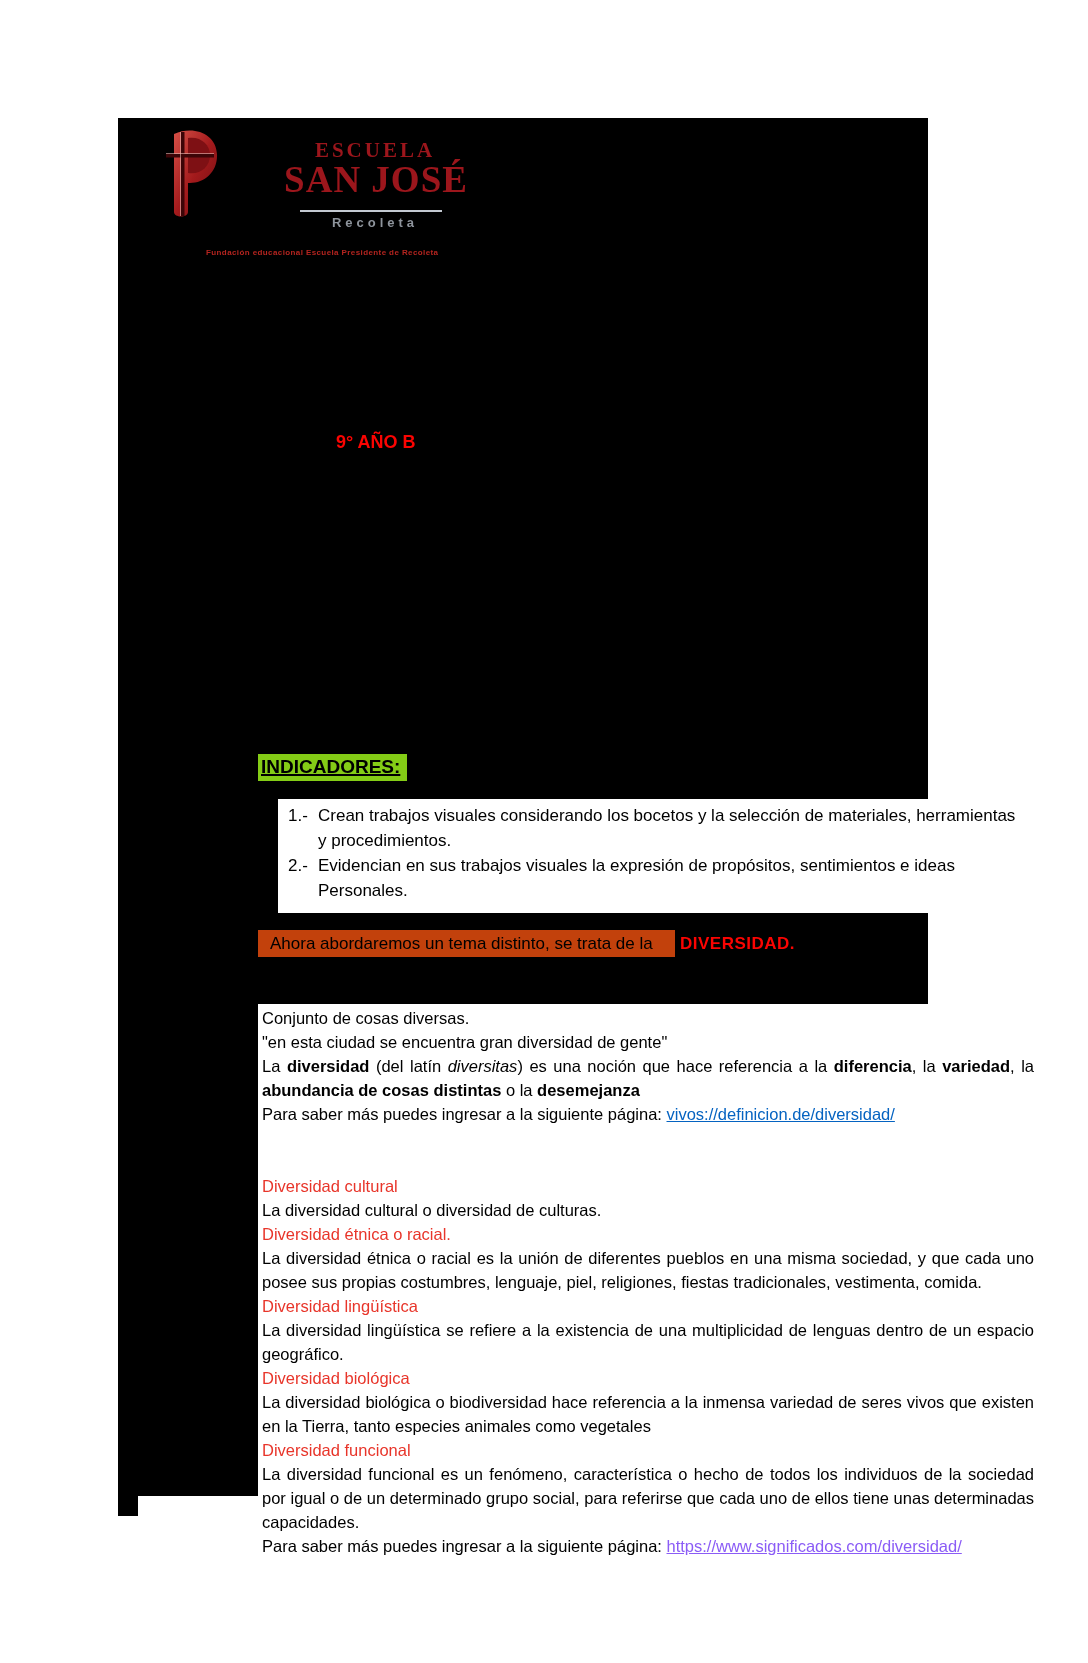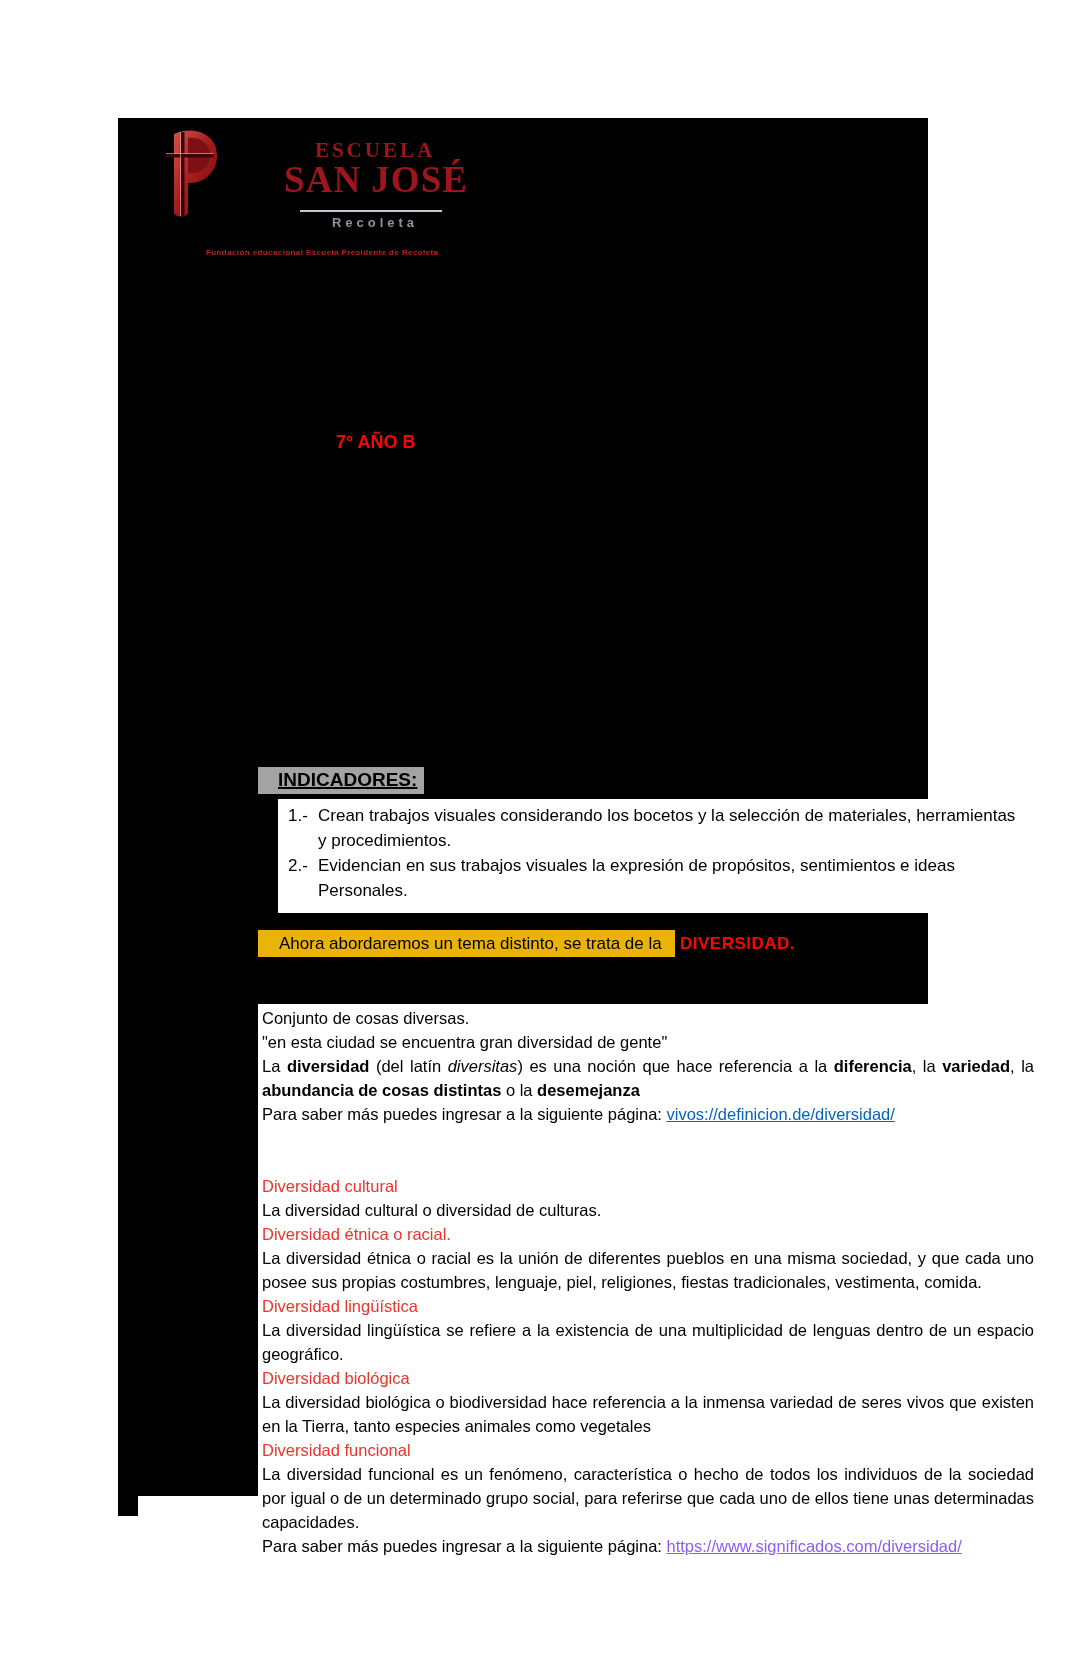--- a/index.html
+++ b/index.html
@@ -22,30 +22,30 @@
   .logo-foundation{position:absolute;left:46px;top:122px;width:340px;text-align:left;
     font-size:8px;font-weight:bold;color:#b5241f;letter-spacing:.4px;}
 
   
   .grade{position:absolute;left:218px;top:314px;font-size:18px;font-weight:bold;color:#fb0402;}
   .diversidad-word{position:absolute;left:562px;top:813px;height:26px;line-height:26px;
     font-size:17px;font-weight:bold;color:#fb0402;letter-spacing:.5px;}
   .question{position:absolute;left:142px;top:861px;font-size:16px;font-weight:bold;color:#f60604;margin-top:43px;}
 
   
-  .ind-label{position:absolute;left:140px;top:649px;background:#a3a3a3;padding:2px 7px 3px 20px;}
+  .ind-label{position:absolute;left:140px;top:636px;background:#84cc16;padding:2px 7px 3px 3px;}
   .ind-label span{font-size:19px;font-weight:bold;color:#000;text-decoration:underline;text-decoration-thickness:2px;}
   .ind-box{position:absolute;left:160px;top:681px;width:762px;height:114px;background:#ffffff;
     padding-top:4px;box-sizing:border-box;}
   .ind-item{display:flex;padding-left:10px;font-size:17px;line-height:25px;color:#000;}
   .ind-num{width:30px;flex:0 0 30px;}
   .ind-text{flex:1;padding-right:14px;}
 
-  .ahora-strip{position:absolute;left:140px;top:812px;width:417px;height:27px;background:#eab308;
-    font-size:17px;line-height:27px;color:#000;padding-left:21px;box-sizing:border-box;white-space:nowrap;}
+  .ahora-strip{position:absolute;left:140px;top:812px;width:417px;height:27px;background:#c2410c;
+    font-size:17px;line-height:27px;color:#000;padding-left:12px;box-sizing:border-box;white-space:nowrap;}
 
   .main-box{position:absolute;left:140px;top:886px;width:782px;height:605px;background:#ffffff;
     box-sizing:border-box;padding:2px 6px 0 4px;font-size:16.5px;line-height:24px;color:#000;}
   .main-box p{margin:0;}
   .just{text-align:justify;}
   .sec-head{color:#e8352a;}
   .spacer2{height:48px;}
   .link-blue{color:#0563c1;text-decoration:underline;}
   .link-black{color:#8b5cf6;text-decoration:underline;}
   b{font-weight:bold;} i{font-style:italic;}
@@ -72,21 +72,21 @@
         <rect x="20" y="4" width="1" height="84" fill="#e8b9b4" opacity="0.6"></rect>
         <rect x="6" y="25" width="48" height="1" fill="#e8b9b4" opacity="0.6"></rect>
       </svg>
       <div class="logo-escuela">ESCUELA</div>
       <div class="logo-sanjose">SAN JOSÉ</div>
       <div class="logo-rule"></div>
       <div class="logo-recoleta">Recoleta</div>
       <div class="logo-foundation">Fundación educacional Escuela Presidente de Recoleta</div>
     </div>
 
-    <div class="grade">7° AÑO B</div>
+    <div class="grade">9° AÑO B</div>
 
     <div class="ind-label">
       <span>INDICADORES:</span>
     </div>
     <div class="ind-box">
       <div class="ind-item">
         <span class="ind-num">1.-</span>
         <span class="ind-text">Crean trabajos visuales considerando los bocetos y la selección de materiales, herramientas y procedimientos.</span>
       </div>
       <div class="ind-item">

